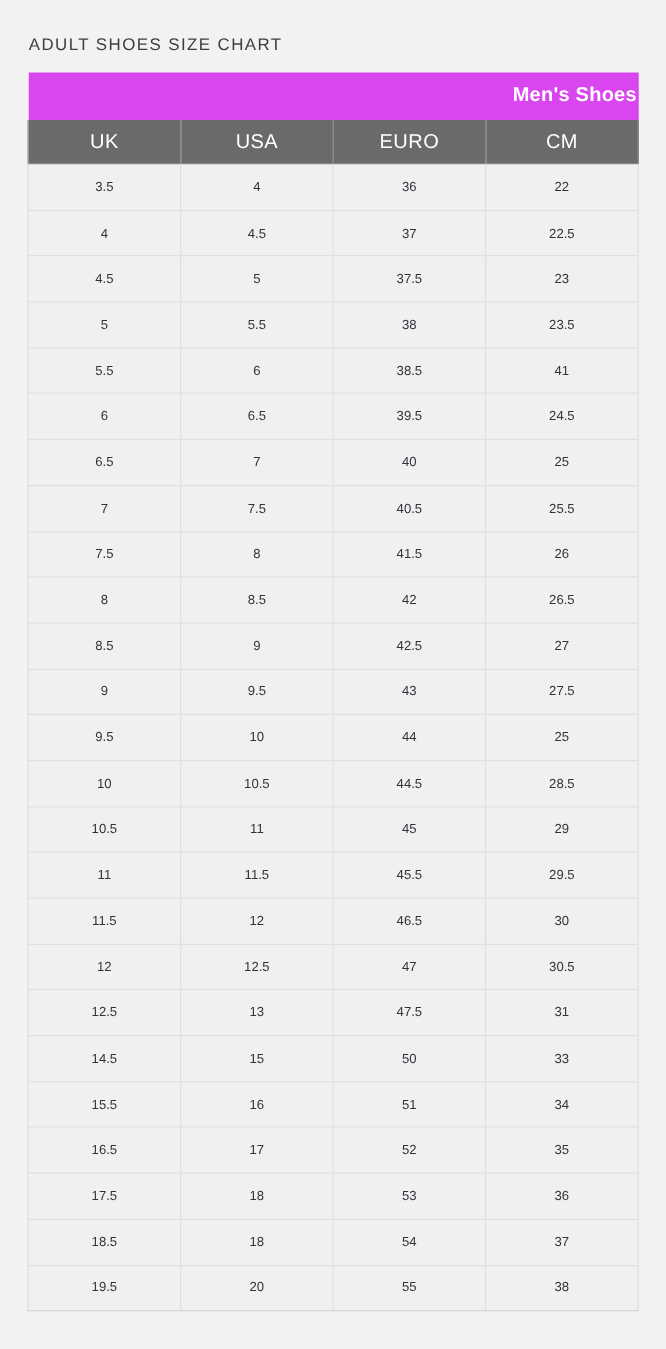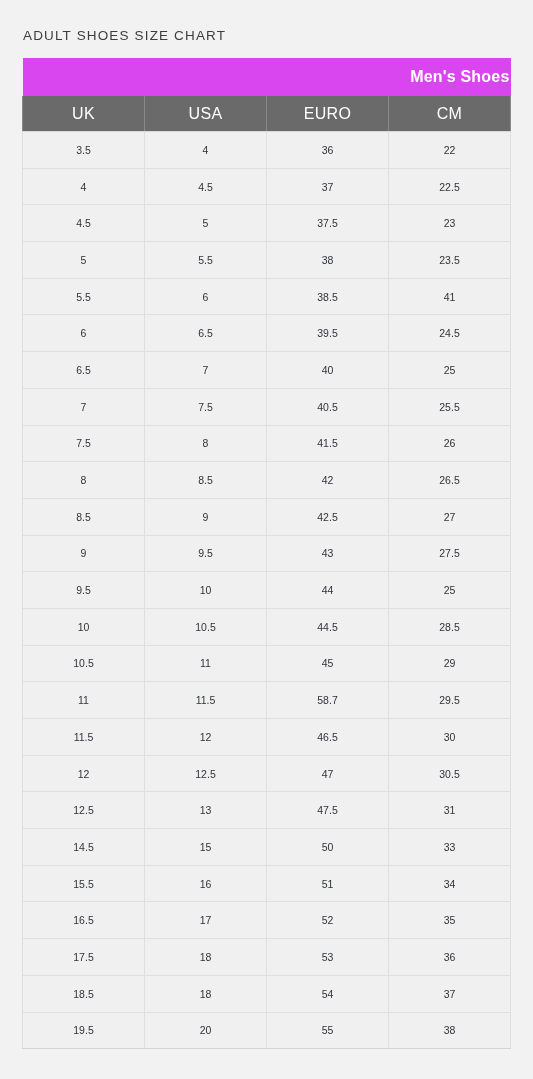--- a/index.html
+++ b/index.html
@@ -194,21 +194,21 @@
         </tr>
         <tr>
           <td class="data-cell">10.5</td>
           <td class="data-cell">11</td>
           <td class="data-cell">45</td>
           <td class="data-cell">29</td>
         </tr>
         <tr>
           <td class="data-cell">11</td>
           <td class="data-cell">11.5</td>
-          <td class="data-cell">58.7</td>
+          <td class="data-cell">45.5</td>
           <td class="data-cell">29.5</td>
         </tr>
         <tr>
           <td class="data-cell">11.5</td>
           <td class="data-cell">12</td>
           <td class="data-cell">46.5</td>
           <td class="data-cell">30</td>
         </tr>
         <tr>
           <td class="data-cell">12</td>

